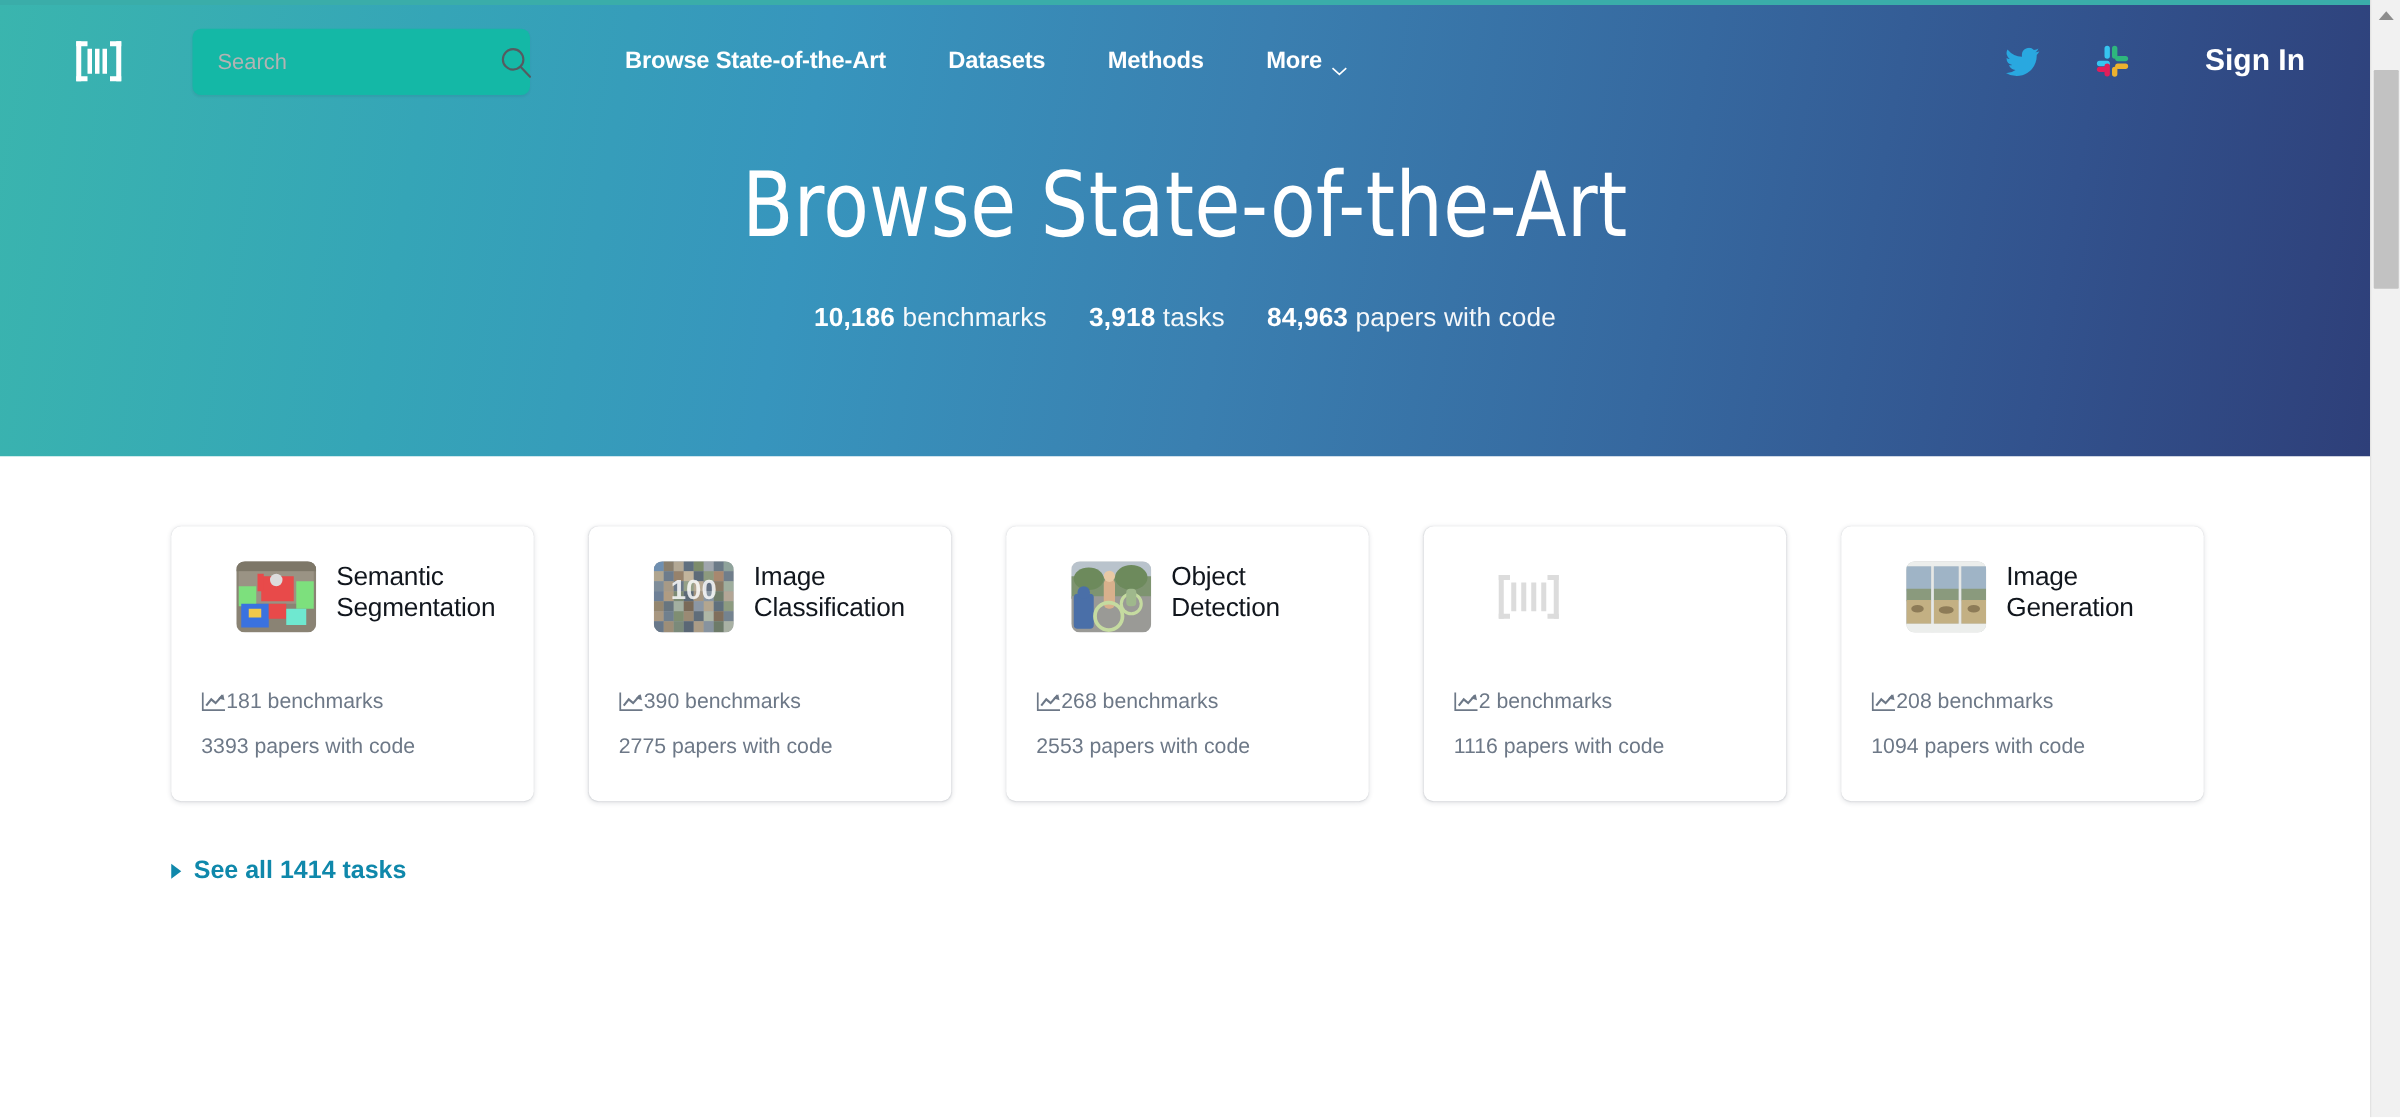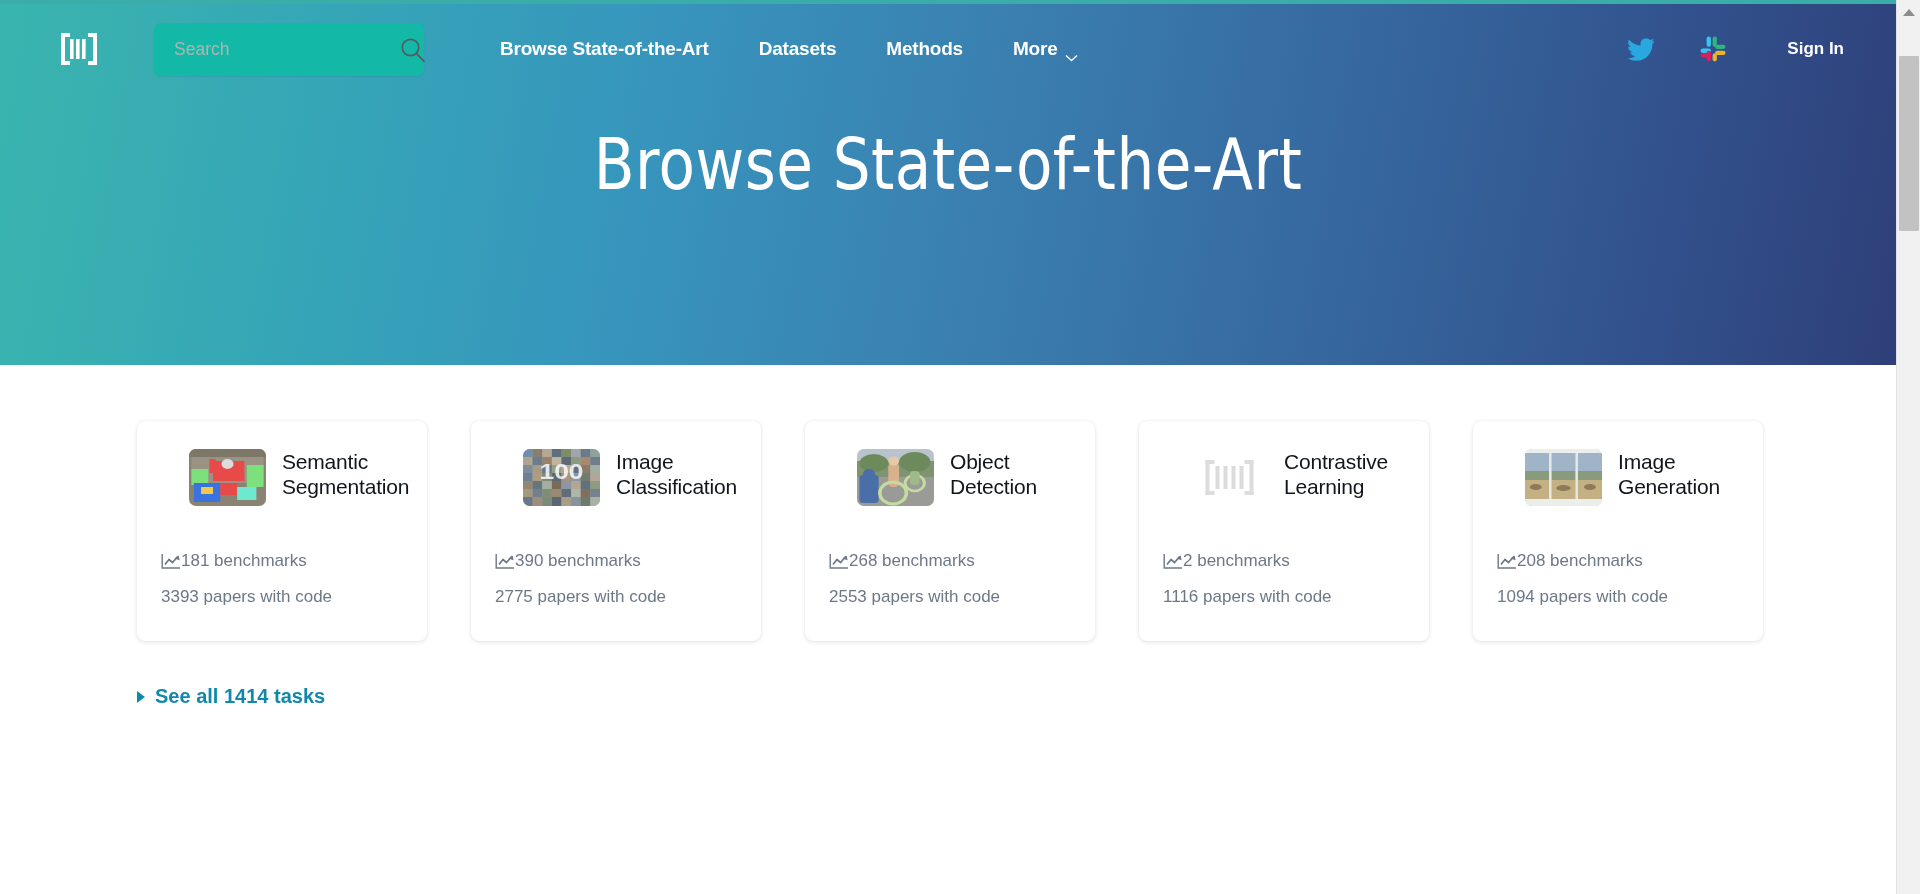--- a/index.html
+++ b/index.html
@@ -74,21 +74,21 @@
   }
   .nav-link:last-child { margin-right: 0; }
   .chev { display: inline-block; width: 13px; height: 8px; }
 
   .nav-right {
     position: absolute; right: 0; top: 0; height: 98px;
     display: flex; align-items: center; padding-right: 52px; gap: 0;
   }
   .icon-btn { width: 44px; height: 40px; display:flex; align-items:center; justify-content:center; cursor:pointer; margin-left: 28px; }
   .signin {
-    color:#ffffff; font-size:17px; font-weight:bold; text-decoration:none;
+    color:#ffffff; font-size:24px; font-weight:bold; text-decoration:none;
     margin-left: 52px; cursor: pointer; white-space: nowrap;
   }
 
   
   .hero-title {
     position: absolute; top: 126px; left: 0; width: 1896px;
     text-align: center;
     color: #ffffff;
     font-family: "DejaVu Sans Condensed", "Liberation Sans Narrow", "Liberation Sans", sans-serif;
     font-size: 72px;
@@ -126,21 +126,21 @@
     width: 290px; height: 220px;
     background: #ffffff;
     border-radius: 8px;
     box-shadow: 0 1px 4px rgba(30,40,60,0.13), 0 0 1px rgba(30,40,60,0.10);
     padding: 28px 24px 0 24px;
     cursor: pointer;
     position: relative;
   }
   .card-head { display: flex; align-items: flex-start; gap: 16px; height: 72px; padding-left: 28px; }
   .thumb {
-    width: 77px; height: 57px; flex: 0 0 auto;
+    width: 64px; height: 57px; flex: 0 0 auto;
     border-radius: 7px; overflow: hidden;
     background: #e9e9e9;
     position: relative;
   }
   .thumb svg, .thumb .grid { display:block; width:100%; height:100%; }
   .card-title {
     font-size: 21px; color: #11161d; font-weight: 400;
     line-height: 1.17; letter-spacing: -0.2px;
     padding-top: 1px;
   }
@@ -254,20 +254,30 @@
             <rect x="2.5" y="19.3" width="8.1" height="4.3" rx="2.15" fill="#e01e5a"></rect>
           </g>
         </svg>
       </span>
       <a class="signin" href="#">Sign In</a>
     </div>
   </div>
 
   <div class="hero-title">Browse State-of-the-Art</div>
 
+  <div class="hero-stats">
+    <span class="num">10,186</span>
+    <span class="lbl">benchmarks</span>
+    <span class="gap"></span>
+    <span class="num">3,918</span>
+    <span class="lbl">tasks</span>
+    <span class="gap"></span>
+    <span class="num">84,963</span>
+    <span class="lbl">papers with code</span>
+  </div>
 
   <div class="content">
 
 
     <div class="cards">
 
       <div class="card">
         <div class="card-head">
           <div class="thumb">
             <svg viewBox="0 0 64 57" preserveAspectRatio="none">
@@ -425,21 +435,20 @@
                 <rect x="52" y="11" width="4" height="35"></rect>
                 <rect x="47" y="11" width="9" height="4"></rect>
                 <rect x="47" y="42" width="9" height="4"></rect>
                 <rect x="18" y="17" width="4" height="23"></rect>
                 <rect x="26" y="17" width="4" height="23"></rect>
                 <rect x="34" y="17" width="4" height="23"></rect>
                 <rect x="42" y="17" width="4" height="23"></rect>
               </g>
             </svg>
           </div>
-          <div class="card-title">Contrastive Learning</div>
         </div>
         <div class="card-stat">
           <span class="chart-icon">
             <svg width="20" height="17" viewBox="0 0 20 17" aria-hidden="true">
               <polyline points="1.2,1 1.2,15 19,15" fill="none" stroke="#6d7887" stroke-width="1.4"></polyline>
               <polyline points="4,11.5 8,6.5 11.5,9.5 17,3.2" fill="none" stroke="#6d7887" stroke-width="1.7"></polyline>
               <polygon points="17.6,2.4 18.6,7.2 13.6,5.6" fill="#6d7887"></polygon>
             </svg>
           </span>
           <span>2 benchmarks</span>

